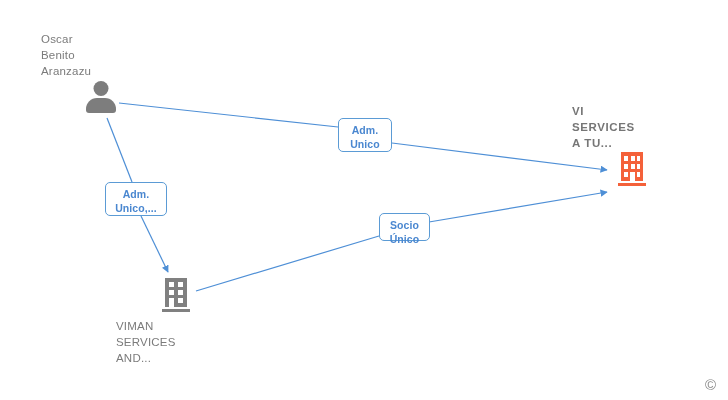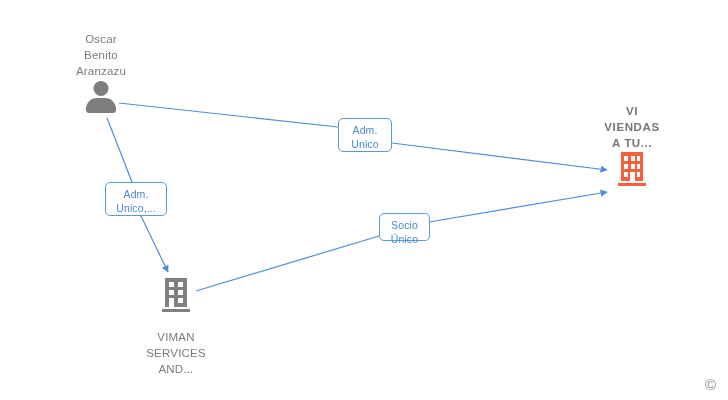--- a/index.html
+++ b/index.html
@@ -24,21 +24,20 @@
     left: 0;
     top: 0;
     width: 728px;
     height: 400px;
   }
 
   
   .node {
     position: absolute;
     width: 120px;
-    text-align: center;
   }
   .node-label {
     font-size: 11.5px;
     line-height: 16px;
     color: #7b7b7b;
     letter-spacing: 0.2px;
     white-space: pre-line;
   }
   .node-label.bold {
     font-weight: bold;
@@ -124,20 +123,21 @@
     background: #ffffff;
     border: 1px solid #5b9bd5;
     border-radius: 5px;
     color: #4a87d0;
     font-size: 10.5px;
     line-height: 14px;
     text-align: center;
     padding: 4px 5px 4px 5px;
     white-space: pre-line;
     letter-spacing: 0.1px;
+    font-weight: bold;
   }
 
   
   .watermark {
     position: absolute;
     right: 12px;
     bottom: 8px;
     display: flex;
     align-items: center;
     gap: 4px;
@@ -196,21 +196,21 @@
     <div class="node-icon">
       <div class="person">
         <div class="head"></div>
         <div class="body"></div>
       </div>
     </div>
   </div>
 
   <div class="node" style="left:572px; top:103px;">
     <div class="node-label bold">VI
-VIENDAS
+SERVICES
 A TU...</div>
     <div class="node-icon">
       <div class="building bldg-orange">
         <div class="tower"></div>
         <div class="plinth"></div>
         <div class="win" style="left:6px;  top:4px;  width:4px; height:5px;"></div>
         <div class="win" style="left:13px; top:4px;  width:4px; height:5px;"></div>
         <div class="win" style="left:19px; top:4px;  width:3px; height:5px;"></div>
         <div class="win" style="left:6px;  top:12px; width:4px; height:5px;"></div>
         <div class="win" style="left:13px; top:12px; width:4px; height:5px;"></div>
@@ -228,21 +228,21 @@
         <div class="tower"></div>
         <div class="plinth"></div>
         <div class="win" style="left:7px;  top:4px;  width:5px; height:5px;"></div>
         <div class="win" style="left:16px; top:4px;  width:5px; height:5px;"></div>
         <div class="win" style="left:7px;  top:12px; width:5px; height:5px;"></div>
         <div class="win" style="left:16px; top:12px; width:5px; height:5px;"></div>
         <div class="win" style="left:16px; top:20px; width:5px; height:5px;"></div>
         <div class="door" style="left:7px;  top:20px; width:5px; height:9px;"></div>
       </div>
     </div>
-    <div class="node-label" style="margin-top:12px;">VIMAN
+    <div class="node-label" style="margin-top:1px;">VIMAN
 SERVICES
 AND...</div>
   </div>
 
   <div class="edge-label" style="left:338px; top:118px; width:54px; height:34px;">Adm.
 Unico</div>
 
   <div class="edge-label" style="left:105px; top:182px; width:62px; height:34px;">Adm.
 Unico,...</div>
 

